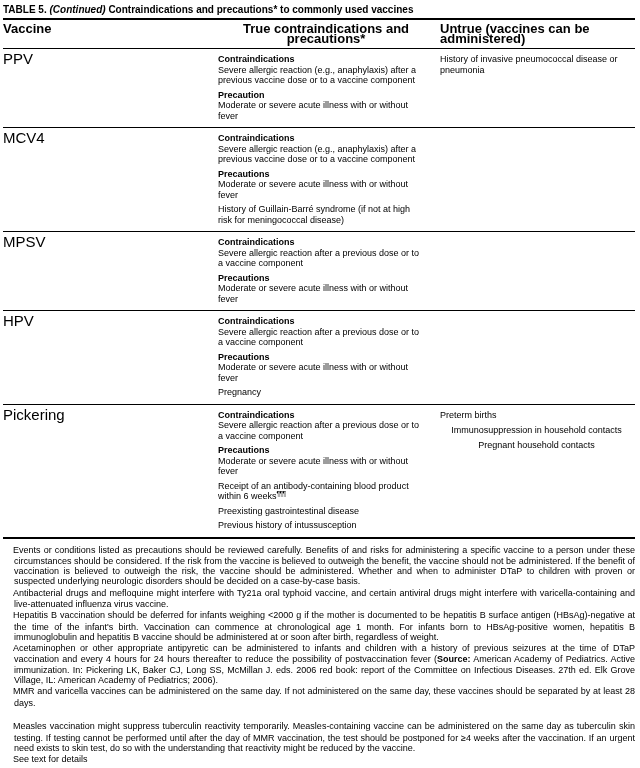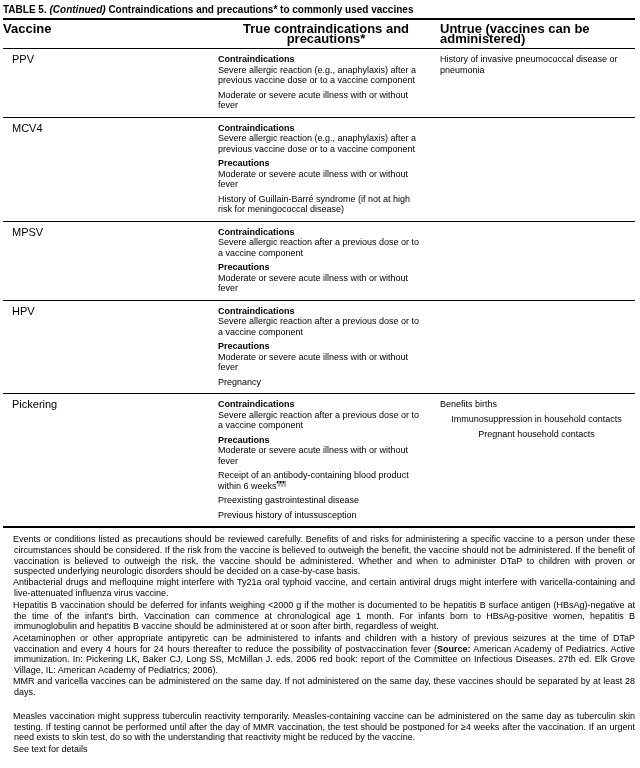--- a/index.html
+++ b/index.html
@@ -15,21 +15,21 @@
   .thead,.trow{display:grid;grid-template-columns:212px 222px 198px;}
   .thead{
     border-top:2px solid #000;border-bottom:1px solid #000;
     padding:4px 0 4px 0;font-weight:bold;font-size:13px;line-height:10px;
   }
   .hc2{text-align:center;}
   .hc3,.c3{padding-left:3px;padding-right:2px;}
   .c2{padding-left:3px;padding-right:16px;}
   .trow{border-bottom:1px solid #000;padding:5px 0 6px 0;font-size:9px;line-height:10.5px;}
   .tbody .trow:last-child{border-bottom:2px solid #000;}
-  .vaccine{font-size:11px;margin-left:9px;}
+  .vaccine{font-size:15px;}
   .block + .block{margin-top:4px;}
   .bhead{font-weight:bold;}
   .untrue-item + .untrue-item{margin-top:4.5px;text-align:center;}
   sup.fref{font-size:6.5px;line-height:0;vertical-align:3px;letter-spacing:-0.5px;}
   
   .footnotes{margin-top:6px;font-size:9px;line-height:10.3px;}
   .footnote{text-align:justify;padding-left:11px;text-indent:-11px;margin-bottom:1px;}
   .fmark{
     display:inline-block;min-width:10px;font-size:7px;
     position:relative;top:-2px;letter-spacing:-0.5px;
@@ -57,20 +57,21 @@
       <div class="trow">
         <div class="c1">
           <div class="vaccine">PPV</div>
         </div>
         <div class="c2">
           <div class="block">
             <div class="bhead">Contraindications</div>
             <div class="btext">Severe allergic reaction (e.g., anaphylaxis) after a previous vaccine dose or to a vaccine component</div>
           </div>
           <div class="block">
+            <div class="bhead">Precaution</div>
             <div class="btext">Moderate or severe acute illness with or without fever</div>
           </div>
         </div>
         <div class="c3">
           <div class="untrue-item">History of invasive pneumococcal disease or pneumonia</div>
         </div>
       </div>
       <div class="trow">
         <div class="c1">
           <div class="vaccine">MCV4</div>
@@ -142,21 +143,21 @@
             <div class="btext">Receipt of an antibody-containing blood product within 6 weeks<sup class="fref">¶¶¶</sup></div>
           </div>
           <div class="block">
             <div class="btext">Preexisting gastrointestinal disease</div>
           </div>
           <div class="block">
             <div class="btext">Previous history of intussusception</div>
           </div>
         </div>
         <div class="c3">
-          <div class="untrue-item">Benefits births</div>
+          <div class="untrue-item">Preterm births</div>
           <div class="untrue-item">Immunosuppression in household contacts</div>
           <div class="untrue-item">Pregnant household contacts</div>
         </div>
       </div>
     </div>
 
   <div class="footnotes">
       <div class="footnote"><span class="fmark">*</span><span class="ftext"><span>Events or conditions listed as precautions should be reviewed carefully. Benefits of and risks for administering a specific vaccine to a person under these circumstances should be considered. If the risk from the vaccine is believed to outweigh the benefit, the vaccine should not be administered. If the benefit of vaccination is believed to outweigh the risk, the vaccine should be administered. Whether and when to administer DTaP to children with proven or suspected underlying neurologic disorders should be decided on a case-by-case basis.</span></span></div>
       <div class="footnote"><span class="fmark">†</span><span class="ftext"><span>Antibacterial drugs and mefloquine might interfere with Ty21a oral typhoid vaccine, and certain antiviral drugs might interfere with varicella-containing and live-attenuated influenza virus vaccine.</span></span></div>
       <div class="footnote"><span class="fmark">§</span><span class="ftext"><span>Hepatitis B vaccination should be deferred for infants weighing &lt;2000 g if the mother is documented to be hepatitis B surface antigen (HBsAg)-negative at the time of the infant's birth. Vaccination can commence at chronological age 1 month. For infants born to HBsAg-positive women, hepatitis B immunoglobulin and hepatitis B vaccine should be administered at or soon after birth, regardless of weight.</span></span></div>

